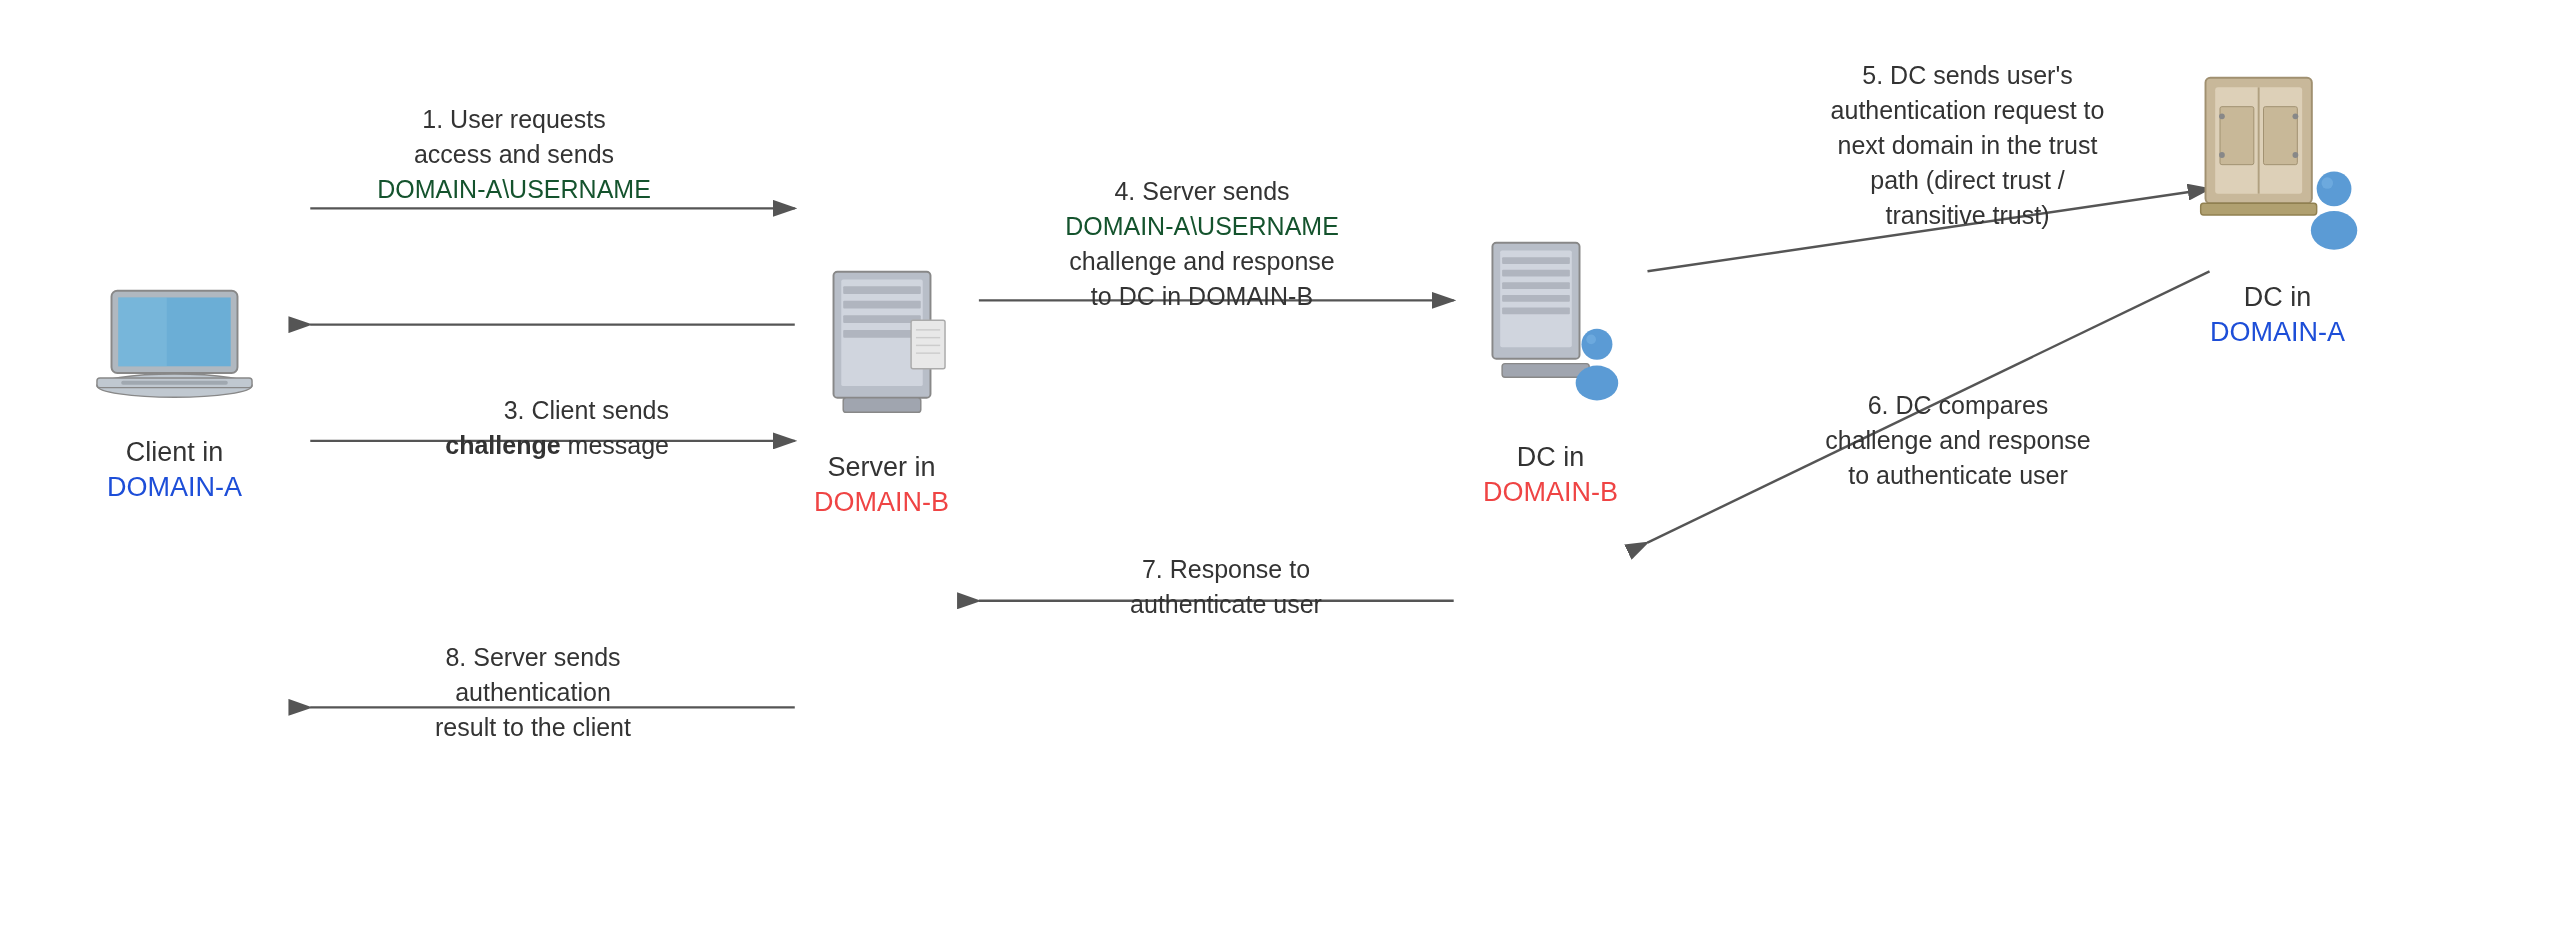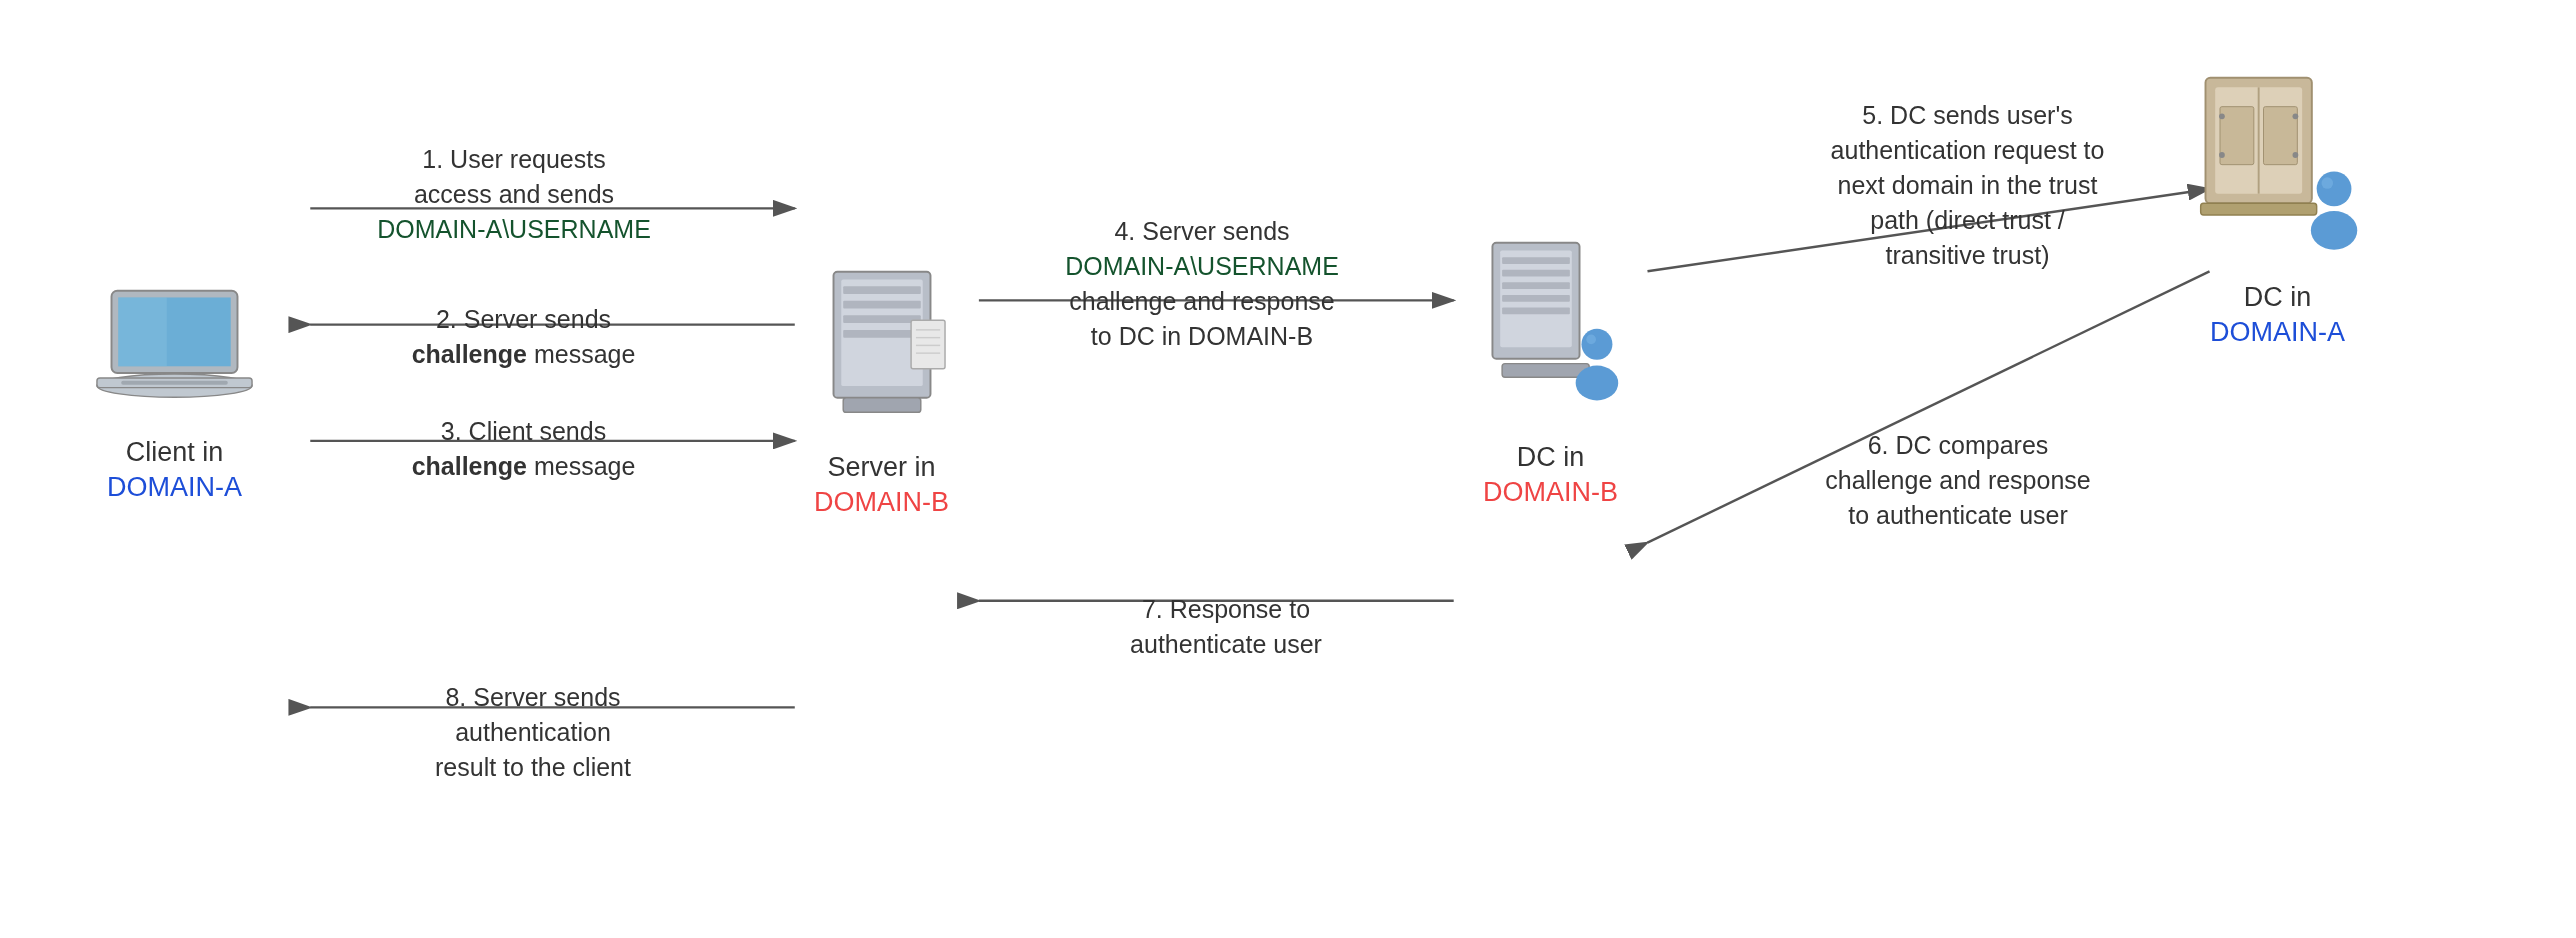--- a/index.html
+++ b/index.html
@@ -38,21 +38,20 @@
       width: 2576px;
       height: 938px;
       pointer-events: none;
     }
     .arrow-label {
       position: absolute;
       font-size: 25px;
       color: #333;
       text-align: center;
       line-height: 1.4;
-      margin-top: 40px;
     }
     .arrow-label .green { color: #14532d; }
     .arrow-label .bold { font-weight: bold; }
   </style>
 </head>
 <body>
 
 <div class="diagram">
 
   <svg class="arrows" viewBox="0 0 2658 968" width="2576" height="938">
@@ -80,25 +79,22 @@
 
     <line x1="1500" y1="620" x2="1010" y2="620" stroke="#555" stroke-width="2.5" marker-end="url(#arrowhead-left)"></line>
 
     <line x1="820" y1="730" x2="320" y2="730" stroke="#555" stroke-width="2.5" marker-end="url(#arrowhead-left)"></line>
   </svg>
 
   <div class="arrow-label" style="left:359px; top:102px; width:310px;">
     1. User requests<br>access and sends<br><span class="green">DOMAIN-A\USERNAME</span>
   </div>
 
-  <div class="arrow-label" style="left:378px; top:262px; width:291px;">
-    2. Server sends<br><span class="bold">challenge</span> message
-  </div>
-
-  <div class="arrow-label" style="left:378px; top:374px; width:291px;">
+
+  <div class="arrow-label" style="left:378px; top:393px; width:291px;text-align:right;">
     3. Client sends<br><span class="bold">challenge</span> message
   </div>
 
   <div class="arrow-label" style="left:1008px; top:174px; width:388px;">
     4. Server sends<br><span class="green">DOMAIN-A\USERNAME</span><br>challenge and response<br>to DC in DOMAIN-B
   </div>
 
   <div class="arrow-label" style="left:1764px; top:58px; width:407px;">
     5. DC sends user's<br>authentication request to<br>next domain in the trust<br>path (direct trust /<br>transitive trust)
   </div>

